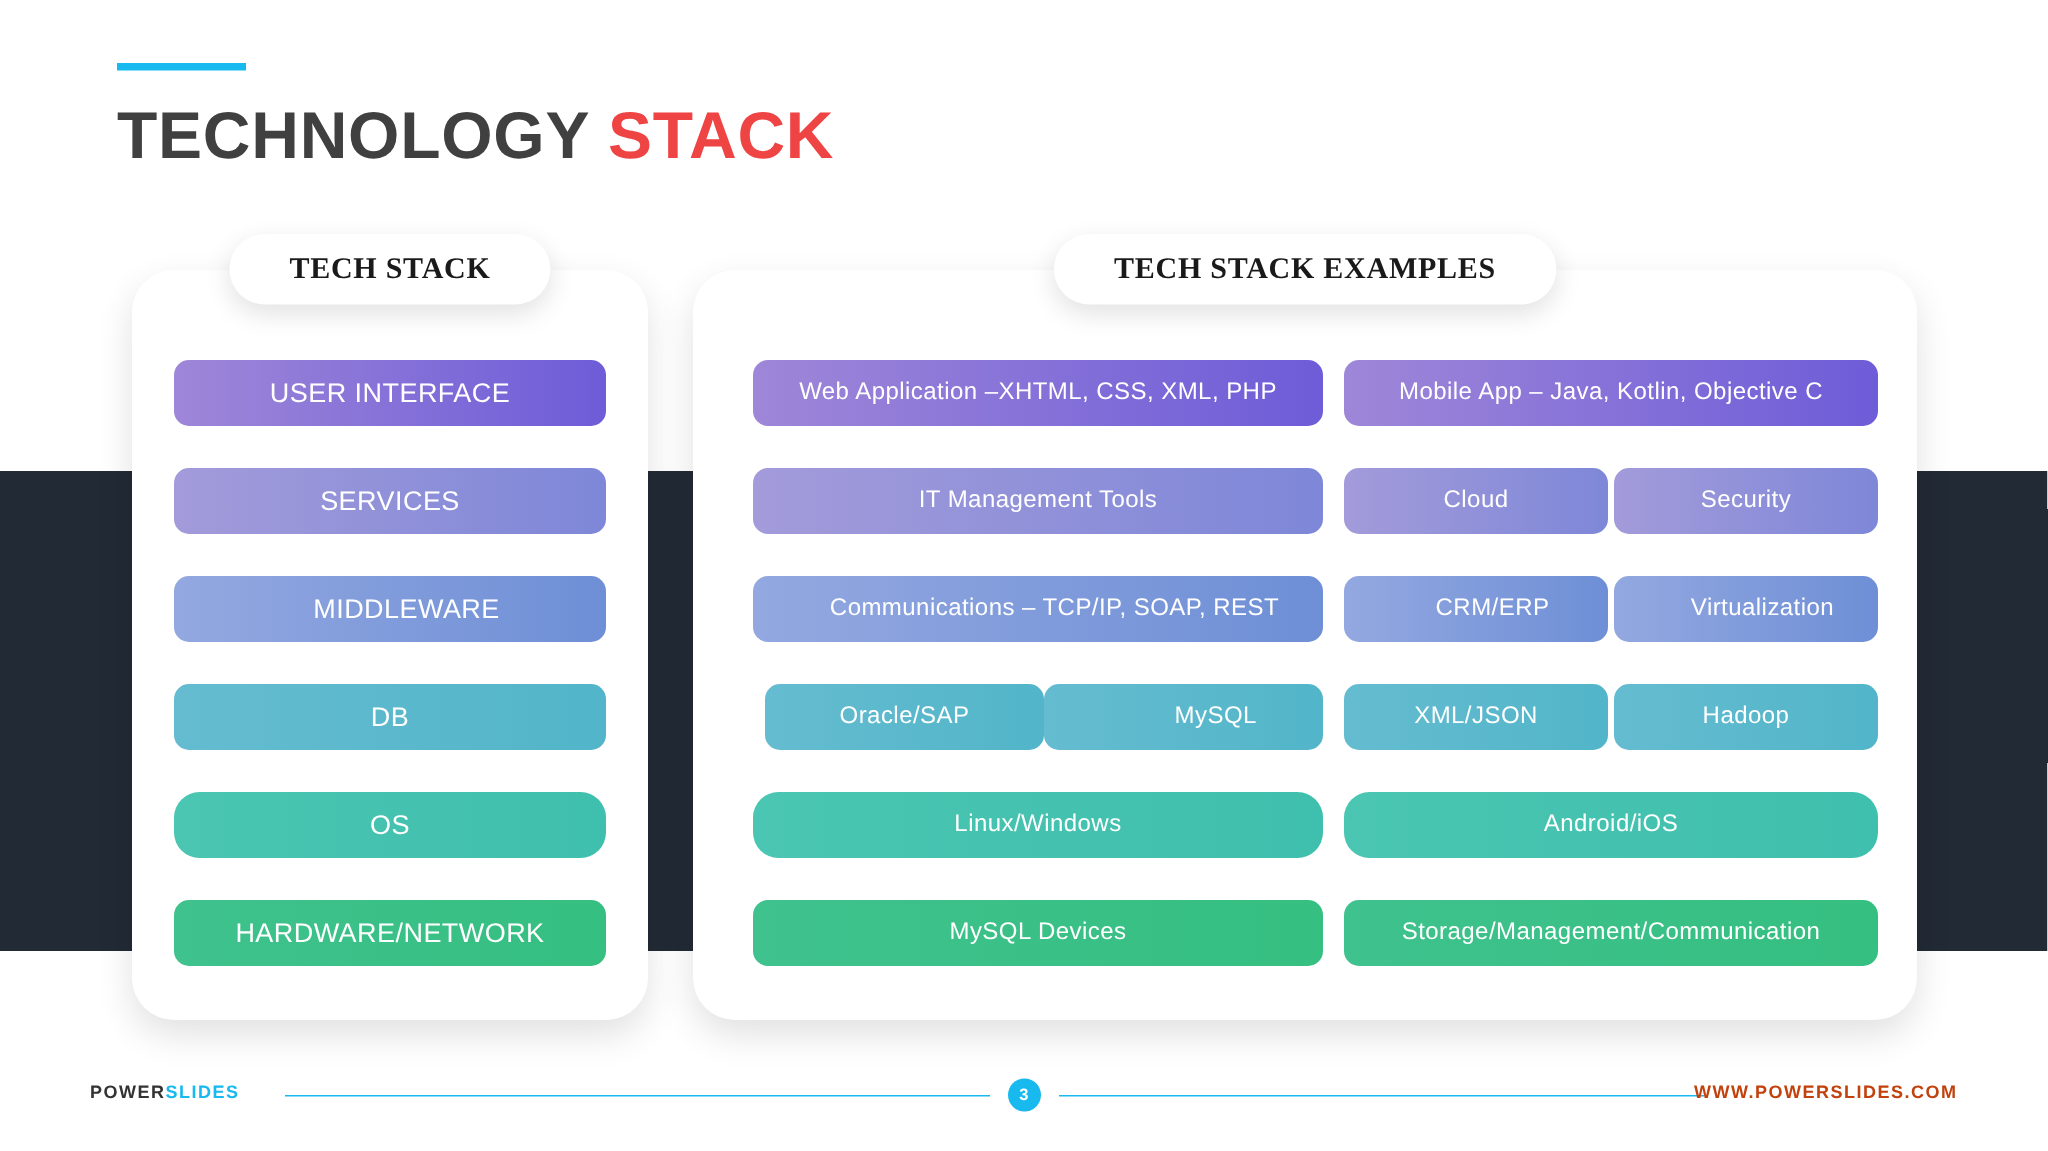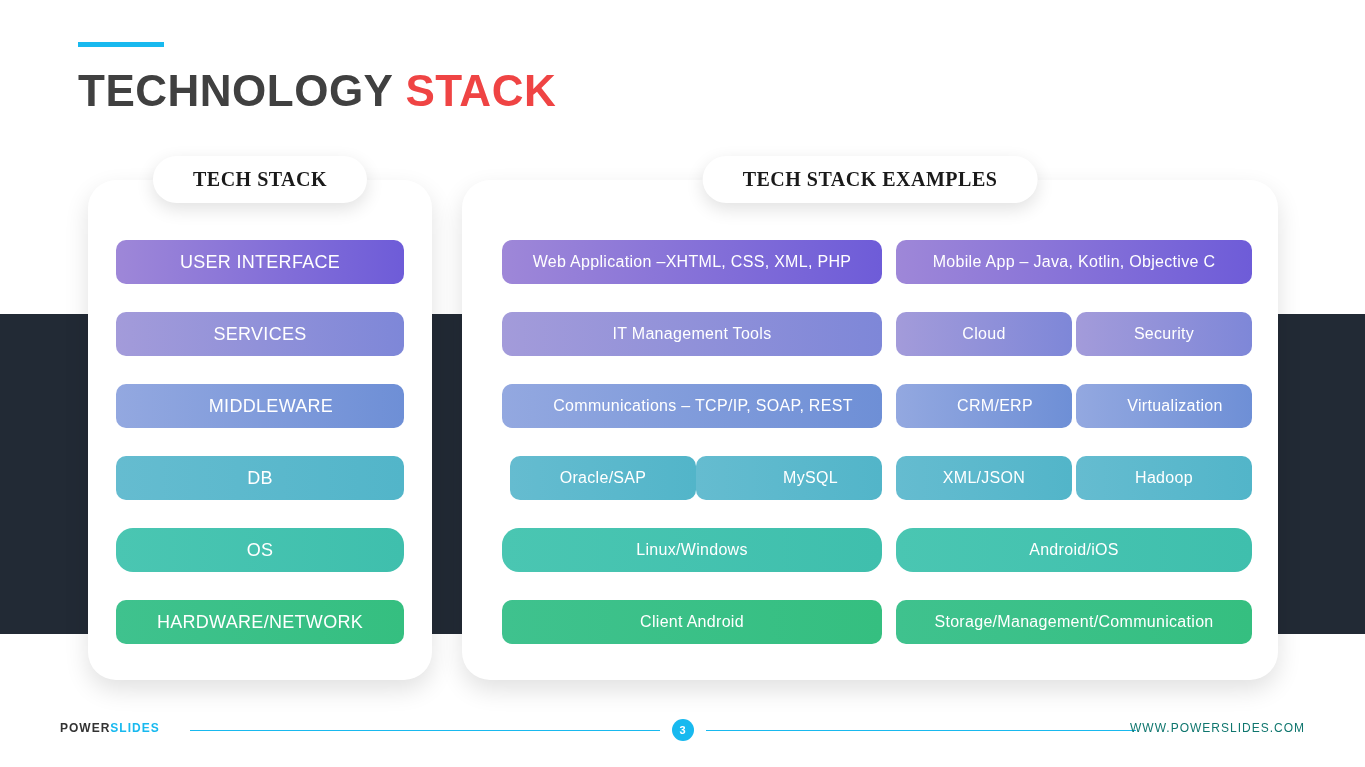--- a/index.html
+++ b/index.html
@@ -43,21 +43,21 @@
   .colC { left: 614px; width: 176px; }
   .colBC { left: 434px; width: 356px; }
   .halfA1 { left: 48px;  width: 186px; }
   .halfA2 { left: 234px; width: 186px; padding-left: 43px; }
 
   
   .footer { position: absolute; left: 0; right: 0; bottom: 22px; height: 30px; }
   .footer .line { position: absolute; top: 15px; height: 1px; background: #18b9ef; }
   .f-left  { left: 60px; position: absolute; top: 6px; font-size: 12px; letter-spacing: 1px; color: #333; font-weight: 700; }
   .f-left .cyan { color: #18b9ef; font-weight: 700; }
-  .f-right { right: 60px; position: absolute; top: 6px; font-size: 12px; letter-spacing: 1px; color: #0f766e; font-weight: 400; }
+  .f-right { right: 60px; position: absolute; top: 6px; font-size: 12px; letter-spacing: 1px; color: #c2410c; font-weight: 700; }
   .page-bubble { position: absolute; left: 50%; top: 4px; transform: translateX(-50%); width: 22px; height: 22px; border-radius: 50%; background: #18b9ef; color: #fff; font-size: 11px; display: flex; align-items: center; justify-content: center; font-weight: 700; }
 </style>
 </head>
 <body>
 
 <div class="slide">
   <div class="dark-band"></div>
 
   <div class="accent-bar"></div>
   <h1 class="title">
@@ -90,21 +90,21 @@
     <div class="pill pr colC r2 c2">Virtualization</div>
 
     <div class="pill pr halfA1 r3 c3">Oracle/SAP</div>
     <div class="pill pr halfA2 r3 c3">MySQL</div>
     <div class="pill pr colC   r3 c3">Hadoop</div>
     <div class="pill pr colB   r3 c3">XML/JSON</div>
 
     <div class="pill pr colA  r4 c4">Linux/Windows</div>
     <div class="pill pr colBC r4 c4">Android/iOS</div>
 
-    <div class="pill pr colA  r5 c5">Client Android</div>
+    <div class="pill pr colA  r5 c5">MySQL Devices</div>
     <div class="pill pr colBC r5 c5">Storage/Management/Communication</div>
   </div>
 
   <div class="footer">
     <div class="line" style="left:190px; width:470px;"></div>
     <div class="line" style="left:706px; width:430px;"></div>
     <div class="f-left">
       <span>POWER</span><span class="cyan">SLIDES</span>
     </div>
     <div class="page-bubble">3</div>

